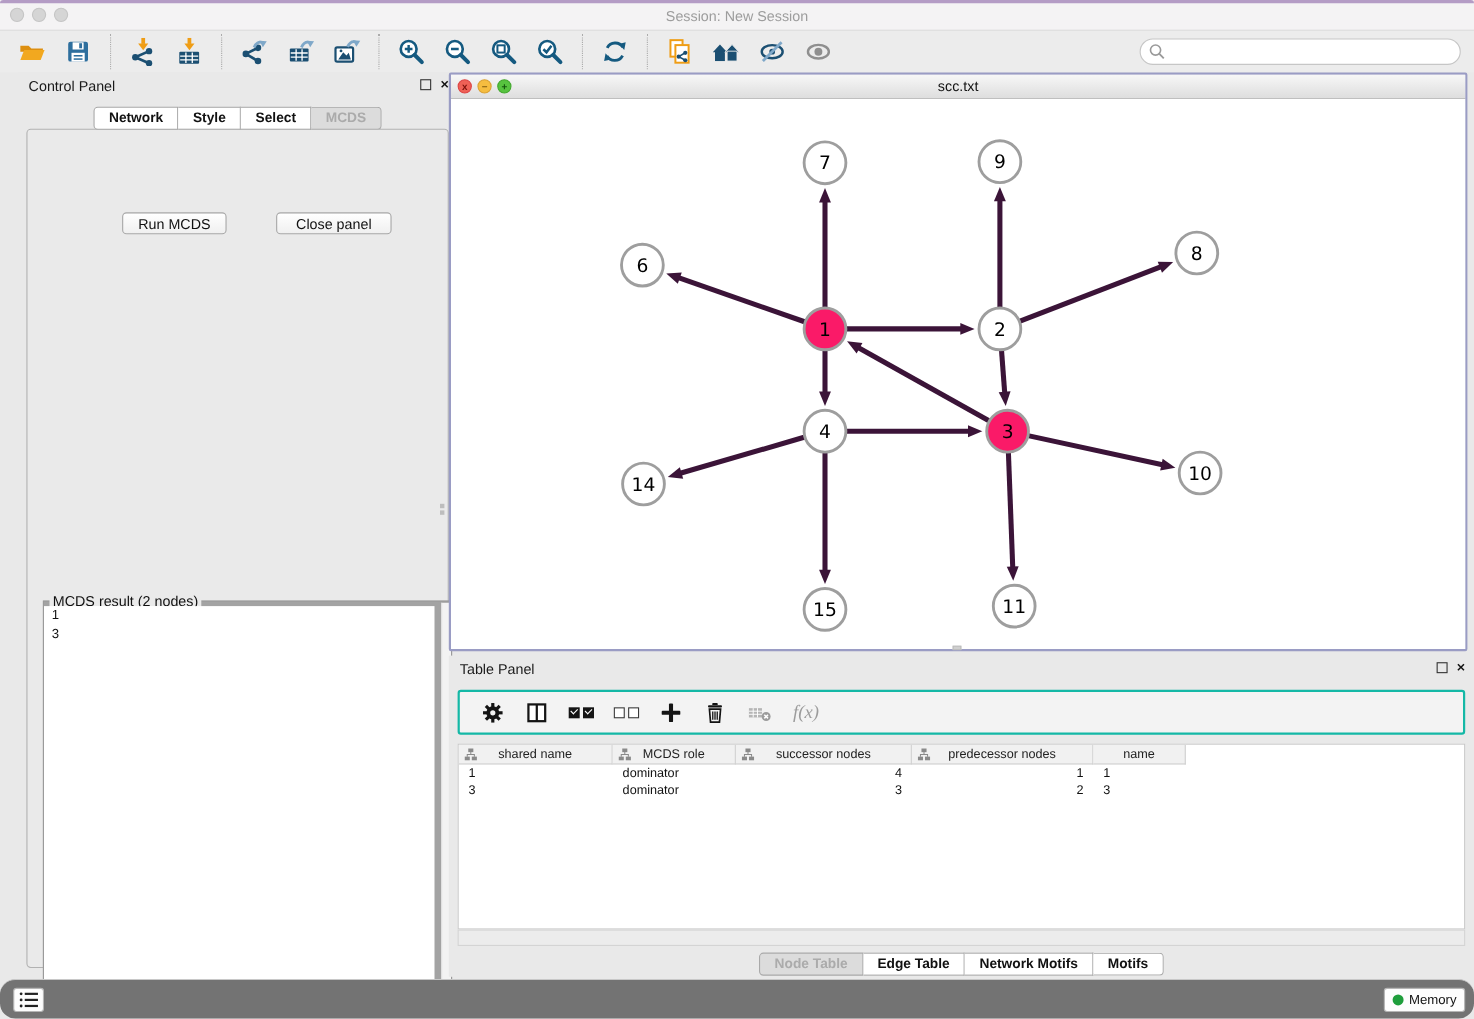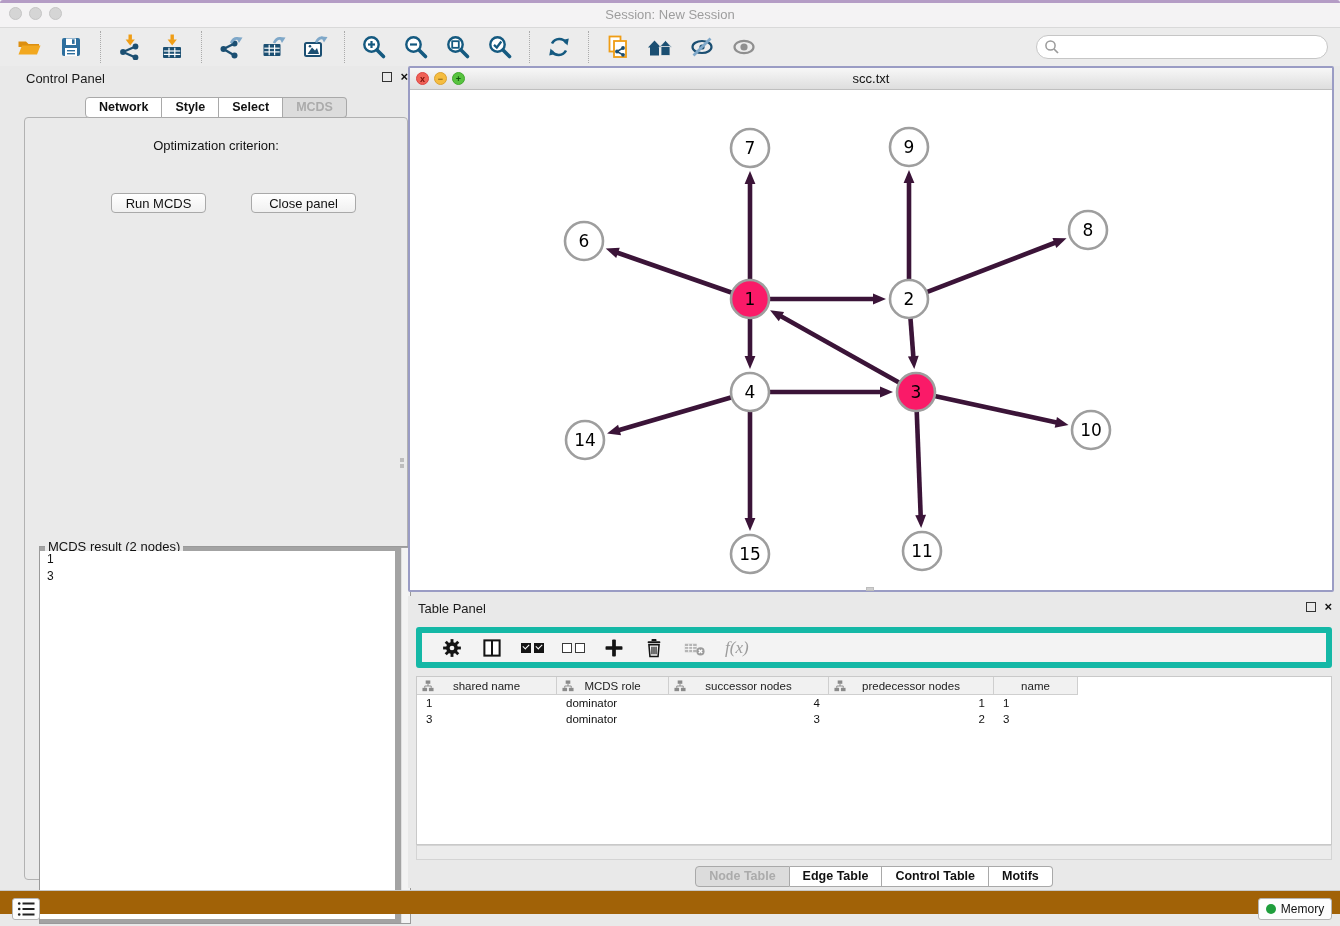--- a/index.html
+++ b/index.html
@@ -58,39 +58,39 @@
   .t-close { left:6px;  background:#ef6156; border:1px solid #d44; color:#7d100a; }
   .t-min   { left:24px; background:#f5bd40; border:1px solid #dba232; color:#8a6414; }
   .t-zoom  { left:42px; background:#57c33f; border:1px solid #42a82d; color:#14580e; }
   .nw-canvas { position:absolute; left:0; top:22px; width:922px; height:500px; background:#fff; }
   .nw-handle { position:absolute; left:456px; bottom:-1px; width:8px; height:4px; background:#cfcfcf; border:1px solid #bdbdbd; }
   .splitter-dots { position:absolute; left:400px; top:456px; width:6px; height:16px; }
   .splitter-dots i { display:block; width:4px; height:4px; background:#bdbdbd; margin:2px 0; }
 
   
   .table-panel { position:absolute; left:408px; top:596px; width:932px; height:292px; background:#e9e9e9; }
-  .tp-toolbar { position:absolute; left:8px; top:31px; width:916px; height:41px; background:#f3f3f3; border:6px solid #14b8a6; border-radius:3px; display:flex; align-items:center; padding-left:10px; }
+  .tp-toolbar { position:absolute; left:8px; top:31px; width:916px; height:41px; background:#f3f3f3; border:2px solid #14b8a6; border-radius:3px; display:flex; align-items:center; padding-left:10px; }
   .tp-icon { margin:0 9px; display:flex; align-items:center; justify-content:center; }
   .cb-pair { display:flex; gap:3px; }
   .cb { width:10px; height:10px; position:relative; }
   .cb.checked { background:#141414; }
   .cb.checked::after { content:""; position:absolute; left:2px; top:1px; width:5px; height:3px; border-left:1.6px solid #fff; border-bottom:1.6px solid #fff; transform:rotate(-45deg); }
   .cb.empty { border:1.6px solid #3a3a3a; background:#fff; }
   .fx-label { font-family:"Liberation Serif", serif; font-style:italic; font-size:17px; color:#9c9c9c; }
   .node-table { position:absolute; left:8px; top:80px; width:916px; height:169px; background:#fff; border:1px solid #c9c9c9; overflow:hidden; }
   .thead { display:flex; height:18px; }
   .th { position:relative; background:#f1f1f1; border-right:1px solid #cfcfcf; border-bottom:1px solid #cfcfcf; font-size:11.5px; color:#222; display:flex; align-items:center; justify-content:center; flex:0 0 auto; }
   .th svg { position:absolute; left:5px; top:3px; }
   .trow { display:flex; height:16px; font-size:11.5px; }
   .td { flex:0 0 auto; line-height:16px; padding:0 9px; white-space:nowrap; overflow:hidden; }
   .tp-strip { position:absolute; left:8px; top:249px; width:916px; height:15px; background:#ececec; border:1px solid #d4d4d4; }
   .tp-tabs { top:270px; }
 
   
-  .status-bar { position:absolute; left:0; top:890px; width:1340px; height:24px; background:#a16207; border-top:1px solid #c8c8c8; }
+  .status-bar { position:absolute; left:0; top:890px; width:1340px; height:36px; background:#737373; border-top:1px solid #c8c8c8;border-radius:14px; }
   .sb-btn { position:absolute; top:7px; height:22px; background:#fdfdfd; border:1px solid #b5b5b5; border-radius:3px; display:flex; align-items:center; justify-content:center; }
   .list-btn { left:12px; width:28px; }
   .memory-btn { right:8px; width:74px; font-size:12px; gap:5px; }
   .mem-dot { width:10px; height:10px; border-radius:50%; background:#1f9e3c; }
 </style>
 </head>
 <body>
 
 <div class="app">
 
@@ -264,21 +264,20 @@
         <span class="btn-close">×</span>
       </span>
     </div>
     <div class="seg-tabs cp-tabs" id="cp-tabs">
         <span class="seg-tab">Network</span>
         <span class="seg-tab">Style</span>
         <span class="seg-tab">Select</span>
         <span class="seg-tab active">MCDS</span>
       </div>
     <div class="cp-content">
-      <div class="opt-label">Optimization criterion:</div>
       <div class="cp-btn run-btn">Run MCDS</div>
       <div class="cp-btn closep-btn">Close panel</div>
       <div class="result-fieldset">
         <span class="result-legend">MCDS result (2 nodes)</span>
         <div class="result-list" id="result-list">
             <div>1</div>
             <div>3</div>
           </div>
         <div class="result-scroll"></div>
       </div>
@@ -483,21 +482,21 @@
           <div class="td" style="width: 112px; text-align: left;">dominator</div>
           <div class="td" style="width: 160px; text-align: right;">3</div>
           <div class="td" style="width: 165px; text-align: right;">2</div>
           <div class="td" style="width: 84px; text-align: left;">3</div>
         </div>
       </div>
     <div class="tp-strip"></div>
     <div class="seg-tabs tp-tabs" id="tp-tabs">
         <span class="seg-tab active">Node Table</span>
         <span class="seg-tab">Edge Table</span>
-        <span class="seg-tab">Control Table</span>
+        <span class="seg-tab">Network Motifs</span>
         <span class="seg-tab">Motifs</span>
       </div>
   </div>
 
   <div class="status-bar">
     <div class="sb-btn list-btn">
       <svg width="18" height="16" viewBox="0 0 18 16">
           <g fill="#222">
             <circle cx="2.2" cy="2.5" r="1.3"></circle>
             <rect x="5.5" y="1.5" width="12" height="2"></rect>

